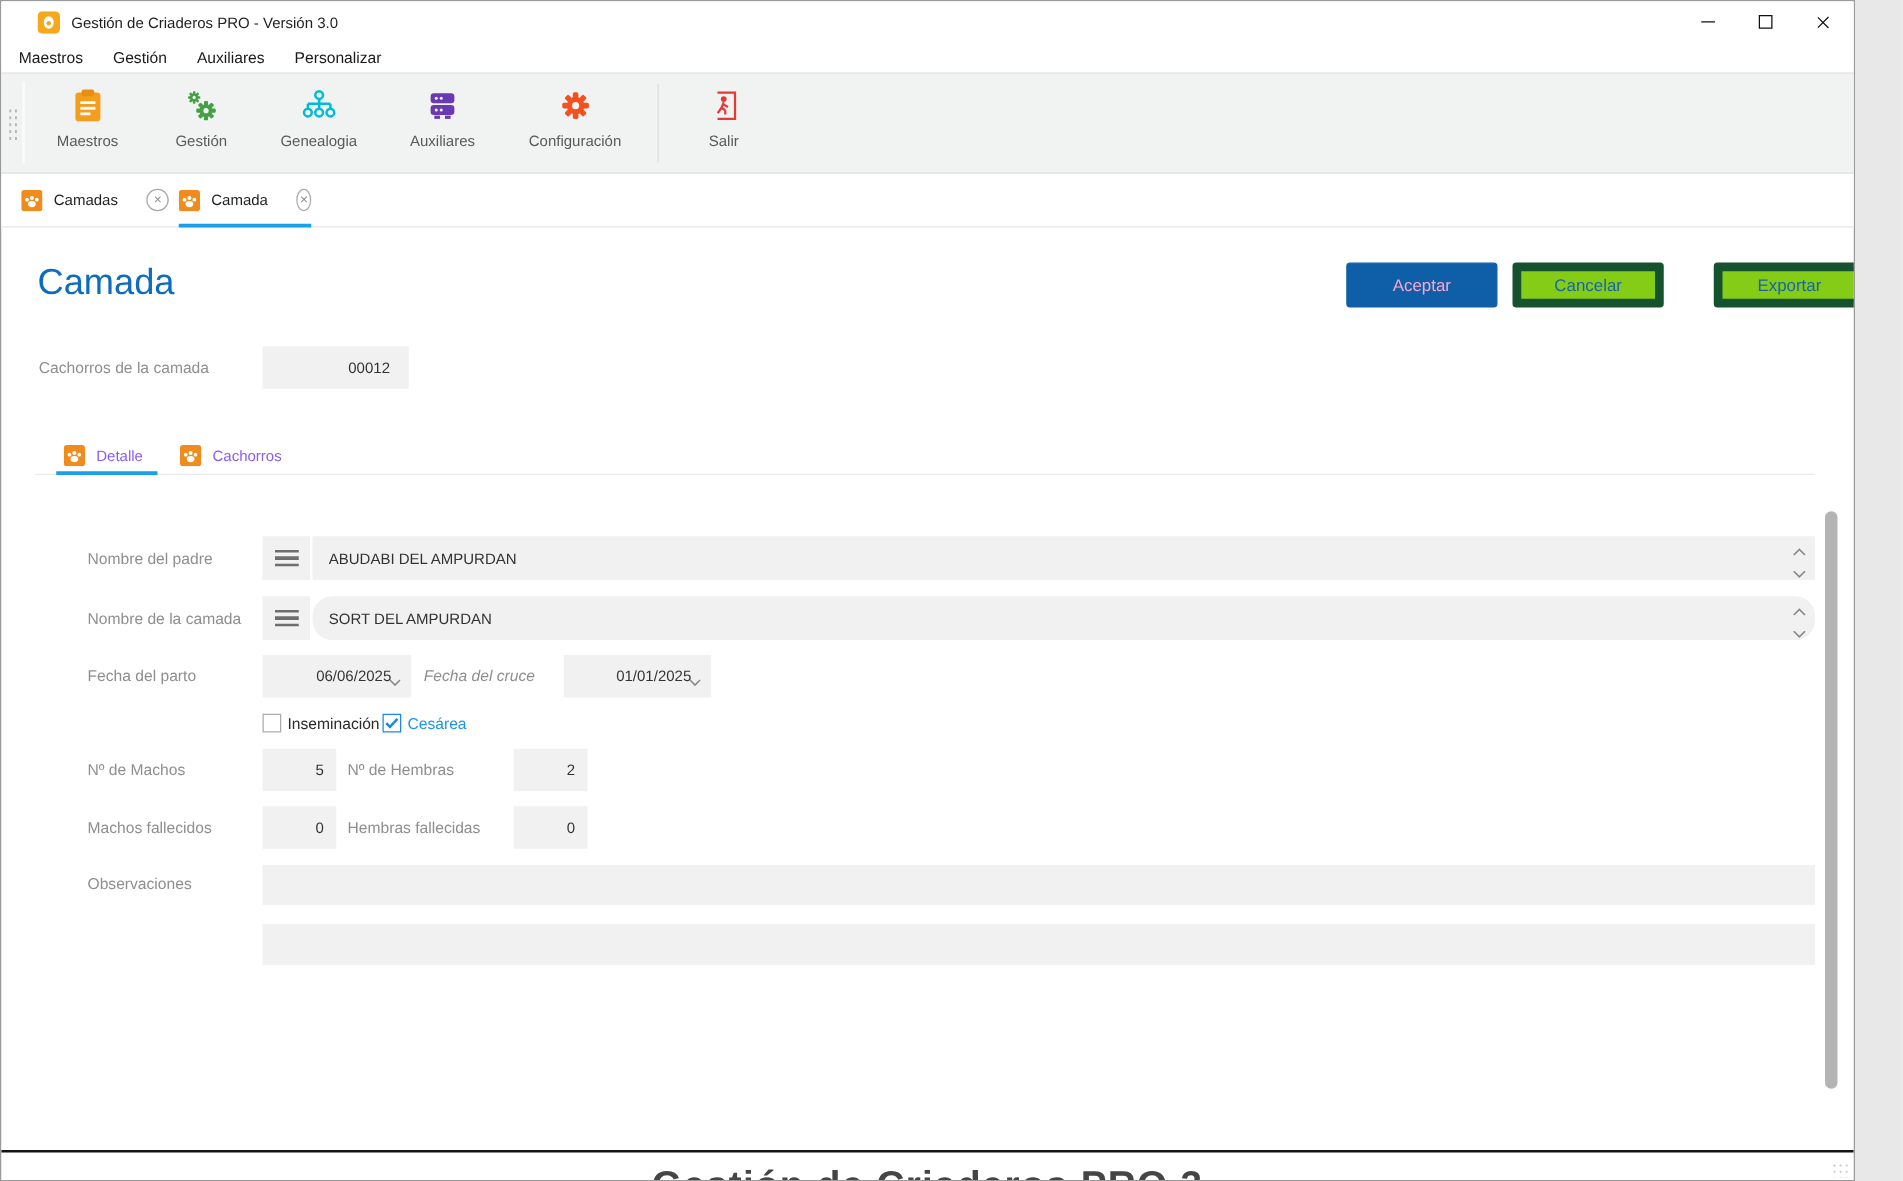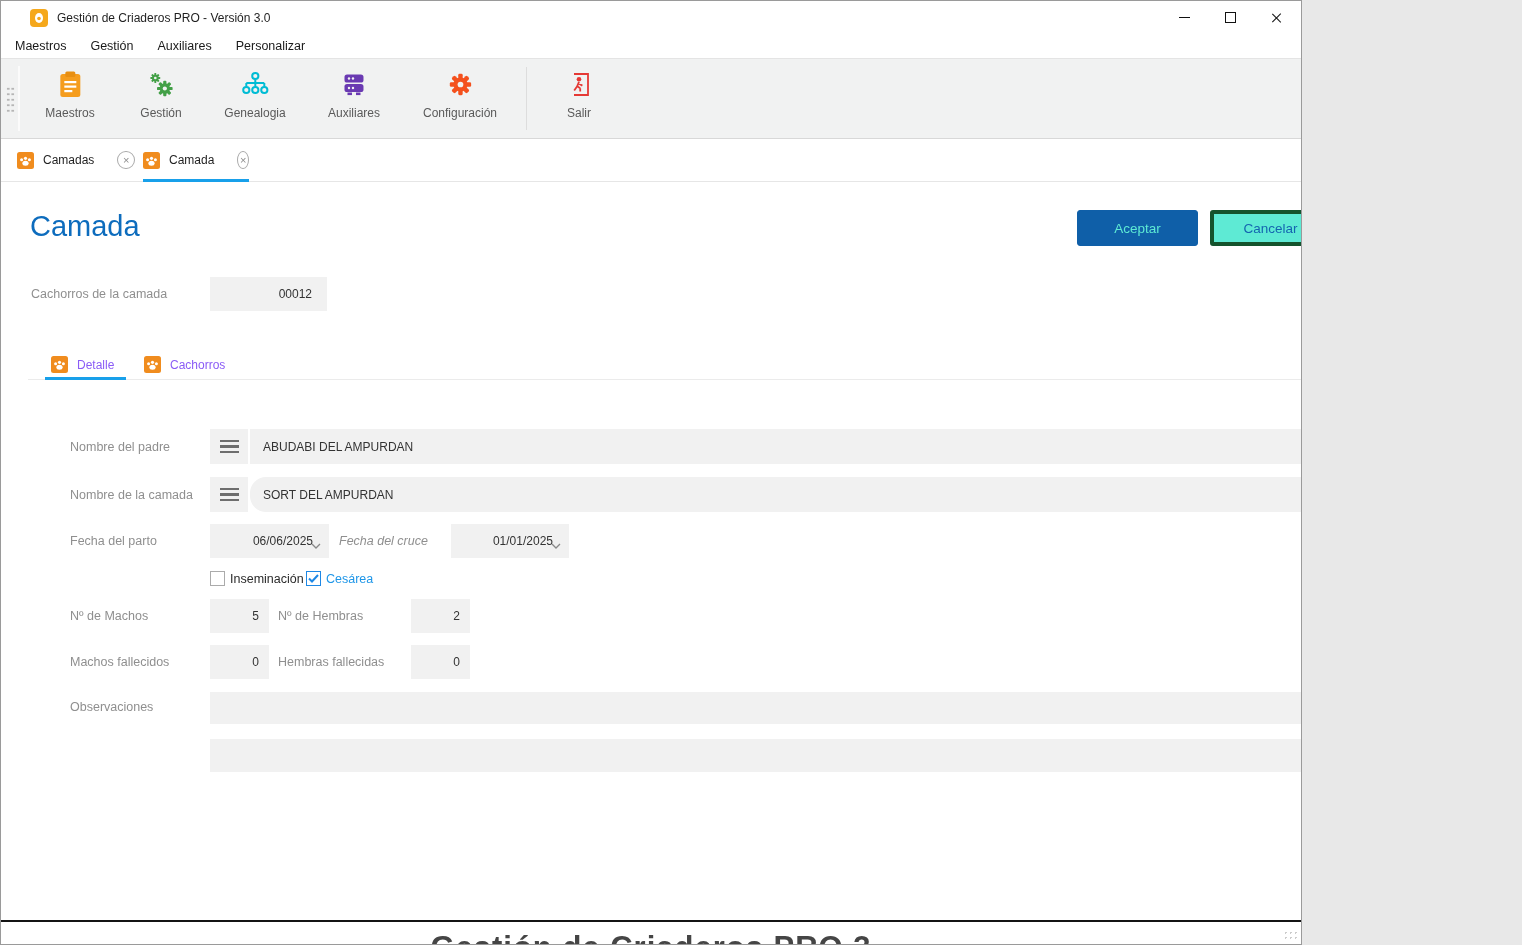--- a/index.html
+++ b/index.html
@@ -1,16 +1,16 @@
 <!DOCTYPE html>
 <html><head>
 <meta charset="utf-8">
 <style>
   html,body{margin:0;padding:0;background:#e8e8e8;font-family:"Liberation Sans",sans-serif;}
-  .window{position:relative;width:1302px;height:945px;background:#fff;border:1px solid #9a9a9a;
+  .window{position:relative;width:1484px;height:945px;background:#fff;border:1px solid #9a9a9a;
           box-sizing:border-box;overflow:hidden;}
 
   
   .titlebar{position:absolute;top:0;left:0;right:0;height:33px;background:#fff;display:flex;align-items:center;padding-left:29px;}
   .apptitle{margin-left:9px;font-size:12px;color:#1f1f1f;}
   .wincontrols{position:absolute;right:2px;top:0;height:33px;display:flex;}
   .winbtn{width:46px;height:33px;display:flex;align-items:center;justify-content:center;cursor:default;}
   .glyph-min{width:11px;height:1px;background:#111;}
   .glyph-max{width:9px;height:9px;border:1px solid #111;}
   .glyph-close{position:relative;width:12px;height:12px;}
@@ -38,22 +38,22 @@
   .tab-label{font-size:12px;color:#1f1f1f;}
   .tab.active::after{content:"";position:absolute;left:0;right:0;bottom:-1px;height:3px;background:#18a0ea;}
   .tabclose{width:16px;height:16px;margin-left:14px;border:1px solid #aaaaaa;border-radius:50%;
             display:flex;align-items:center;justify-content:center;color:#8c8c8c;font-size:11px;line-height:1;}
   .tabclose::before{content:"×";}
 
   
   .page-title{position:absolute;left:29px;top:207px;font-size:29px;line-height:36px;color:#0d6cbd;}
   .btn{position:absolute;top:209px;width:121px;height:36px;border-radius:3px;box-sizing:border-box;
        display:flex;align-items:center;justify-content:center;font-size:13.5px;cursor:default;}
-  .btn-primary{left:1076px;background:#0f5fa8;border:1px solid #0f5fa8;color:#5eead4;}
-  .btn-outline{background:#5eead4;border:4px solid #14532d;color:#1465b0;}
+  .btn-primary{left:1076px;background:#0f5fa8;border:1px solid #0f5fa8;color:#f9a8d4;}
+  .btn-outline{background:#84cc16;border:7px solid #14532d;color:#1465b0;}
   .btn-cancel{left:1209px;}
   .btn-export{left:1370px;}
 
   
   .lab{position:absolute;font-size:12.5px;color:#8f8f8f;white-space:nowrap;}
   .field{position:absolute;background:#f1f1f1;box-sizing:border-box;font-size:12px;color:#333;
          display:flex;align-items:center;}
   .val-right{justify-content:flex-end;}
 
   

